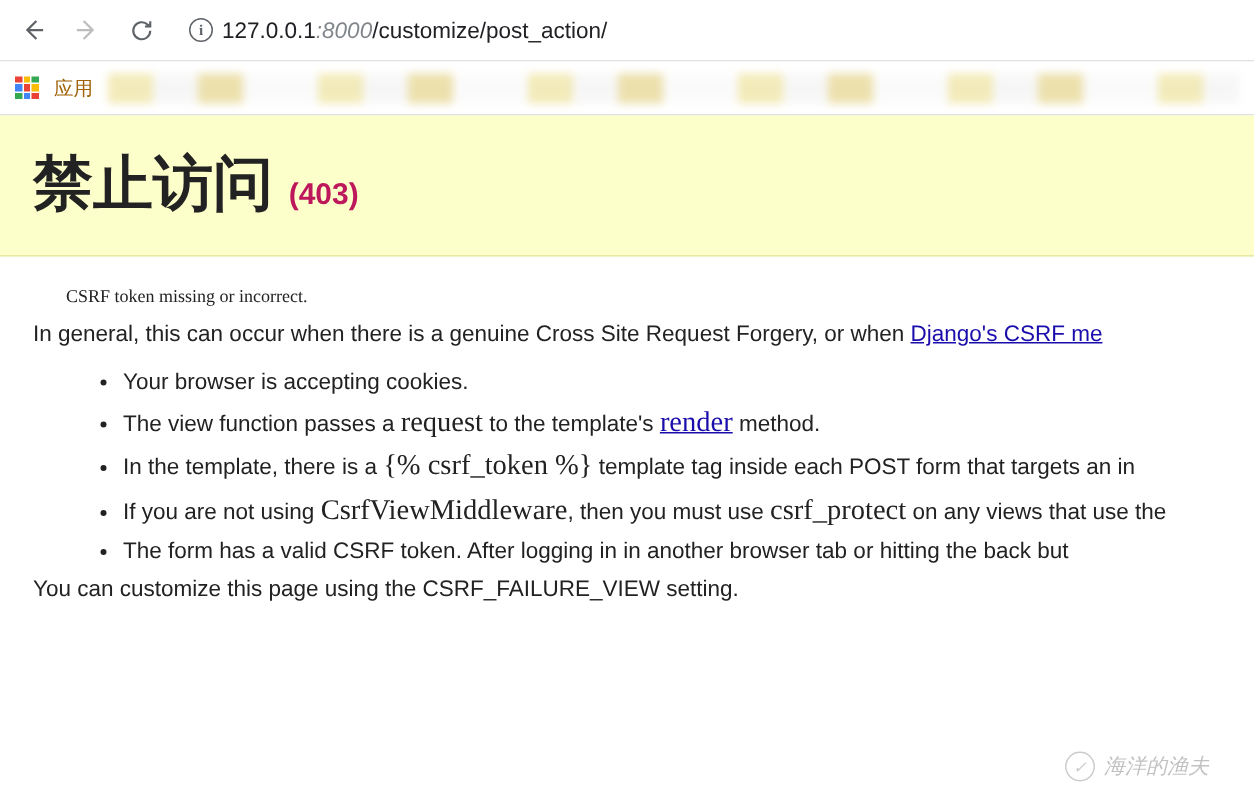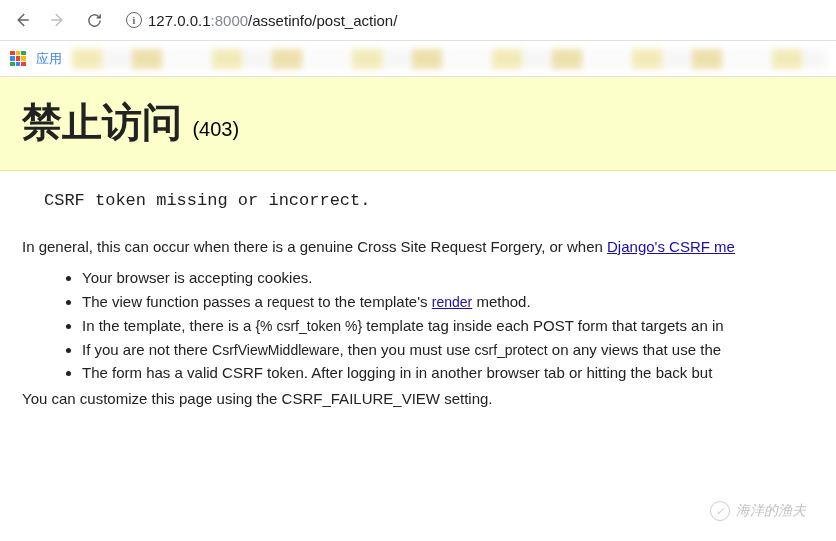--- a/index.html
+++ b/index.html
@@ -3,39 +3,39 @@
 <meta charset="utf-8">
 <style>
 * { margin: 0; padding: 0; box-sizing: border-box; }
 body { font-family: Arial, "Microsoft YaHei", sans-serif; width: 836px; height: 541px; overflow: hidden; background: #fff; }
 .browser-toolbar { display: flex; align-items: center; padding: 6px 8px; gap: 8px; border-bottom: 1px solid #e0e0e0; background: #fff; }
 .nav-btn { width: 28px; height: 28px; display: flex; align-items: center; justify-content: center; color: #5f6368; border-radius: 50%; }
 .nav-btn.disabled { color: #bdbdbd; }
 .url-bar { flex: 1; display: flex; align-items: center; gap: 6px; padding: 4px 10px; font-size: 15px; color: #202124; }
 .url-info-icon { width: 16px; height: 16px; border: 1.5px solid #5f6368; border-radius: 50%; display: flex; align-items: center; justify-content: center; font-size: 10px; font-weight: bold; color: #5f6368; font-family: serif; }
 .url-host { color: #202124; }
-.url-port { color: #80868b; }
+.url-port { color: #80868b; font-style: italic; }
 .url-path { color: #202124; }
 .bookmarks-bar { display: flex; align-items: center; padding: 6px 10px; gap: 10px; border-bottom: 1px solid #e0e0e0; background: #fff; height: 36px; }
 .apps-icon { width: 16px; height: 16px; display: grid; grid-template-columns: repeat(3,1fr); grid-template-rows: repeat(3,1fr); gap: 1px; }
 .apps-icon span:nth-child(1){background:#ea4335}.apps-icon span:nth-child(2){background:#fbbc04}.apps-icon span:nth-child(3){background:#34a853}.apps-icon span:nth-child(4){background:#4285f4}.apps-icon span:nth-child(5){background:#ea4335}.apps-icon span:nth-child(6){background:#fbbc04}.apps-icon span:nth-child(7){background:#34a853}.apps-icon span:nth-child(8){background:#4285f4}.apps-icon span:nth-child(9){background:#ea4335}
-.apps-label { font-size: 13px; color: #3b82f6; }
+.apps-label { font-size: 13px; color: #a16207; }
 .bm-blur { flex: 1; height: 20px; background: repeating-linear-gradient(90deg, #f0e6a8 0 30px, #f5f5f5 30px 60px, #e8d998 60px 90px, #fafafa 90px 140px); filter: blur(3px); opacity: 0.8; }
 .error-summary { background: #fcffc9; padding: 18px 22px 20px; border-bottom: 1px solid #e8e8a0; }
 .error-title { font-size: 40px; font-weight: bold; color: #222; }
-.error-code { font-size: 20px; color: #000000; font-weight: normal; margin-left: 6px; }
+.error-code { font-size: 20px; color: #be185d; font-weight: bold; margin-left: 6px; }
 .error-msg { margin-top: 26px; font-size: 15px; color: #222; }
 .help-section { padding: 18px 22px; font-size: 15px; color: #222; line-height: 1.45; }
 .help-title { font-size: 24px; font-weight: bold; margin-bottom: 18px; }
 .reason-label { margin-bottom: 2px; }
-.reason-text { font-family: Liberation Mono, monospace; font-size: 17px; margin-left: 22px; margin-bottom: 22px; }
+.reason-text { font-family: Liberation Serif, serif; font-size: 12px; margin-left: 22px; margin-bottom: 6px; }
 .para { margin-bottom: 10px; }
 .bullets { list-style: disc; margin-left: 60px; margin-bottom: 4px; }
 .bullets li { margin-bottom: 2px; }
-.mono { font-family: Liberation Sans, sans-serif; font-size: 14px; }
+.mono { font-family: Liberation Serif, serif; font-size: 19px; }
 a.link { color: #1a0dab; text-decoration: underline; }
 .watermark { position: absolute; right: 30px; bottom: 20px; display: flex; align-items: center; gap: 6px; color: #999; font-size: 14px; opacity: 0.6; font-style: italic; }
 .watermark .wicon { width: 20px; height: 20px; border: 1.5px solid #aaa; border-radius: 50%; display:flex;align-items:center;justify-content:center;font-size:11px;color:#aaa;}
 </style>
 </head>
 <body>
 
 <div class="browser-toolbar">
   <div class="nav-btn">
     <svg width="18" height="18" viewBox="0 0 24 24">
@@ -48,21 +48,21 @@
       </svg>
   </div>
   <div class="nav-btn">
     <svg width="17" height="17" viewBox="0 0 24 24">
         <path fill="none" stroke="#5f6368" stroke-width="2" d="M20 12a8 8 0 1 1-2.34-5.66L20 8M20 3v5h-5"></path>
       </svg>
   </div>
   <div class="url-bar">
     <span class="url-info-icon">i</span>
     <span>
-      <span class="url-host">127.0.0.1</span><span class="url-port">:8000</span><span class="url-path">/assetinfo/post_action/</span>
+      <span class="url-host">127.0.0.1</span><span class="url-port">:8000</span><span class="url-path">/customize/post_action/</span>
     </span>
   </div>
 </div>
 
 <div class="bookmarks-bar">
   <div class="apps-icon">
       <span></span>
       <span></span>
       <span></span>
       <span></span>
@@ -92,21 +92,21 @@
 
   <ul class="bullets">
     <li>Your browser is accepting cookies.</li>
     <li>
       <span>The view function passes a </span><span class="mono">request</span><span> to the template's </span><a class="link mono" href="#">render</a><span> method.</span>
     </li>
     <li>
       <span>In the template, there is a </span><span class="mono">{% csrf_token %}</span><span> template tag inside each POST form that targets an in</span>
     </li>
     <li>
-      <span>If you are not there </span><span class="mono">CsrfViewMiddleware</span><span>, then you must use </span><span class="mono">csrf_protect</span><span> on any views that use the </span>
+      <span>If you are not using </span><span class="mono">CsrfViewMiddleware</span><span>, then you must use </span><span class="mono">csrf_protect</span><span> on any views that use the </span>
     </li>
     <li>The form has a valid CSRF token. After logging in in another browser tab or hitting the back but</li>
   </ul>
 
   <div class="para">You can customize this page using the CSRF_FAILURE_VIEW setting.</div>
 </div>
 
 <div class="watermark">
   <span class="wicon">✓</span>
   <span>海洋的渔夫</span>

